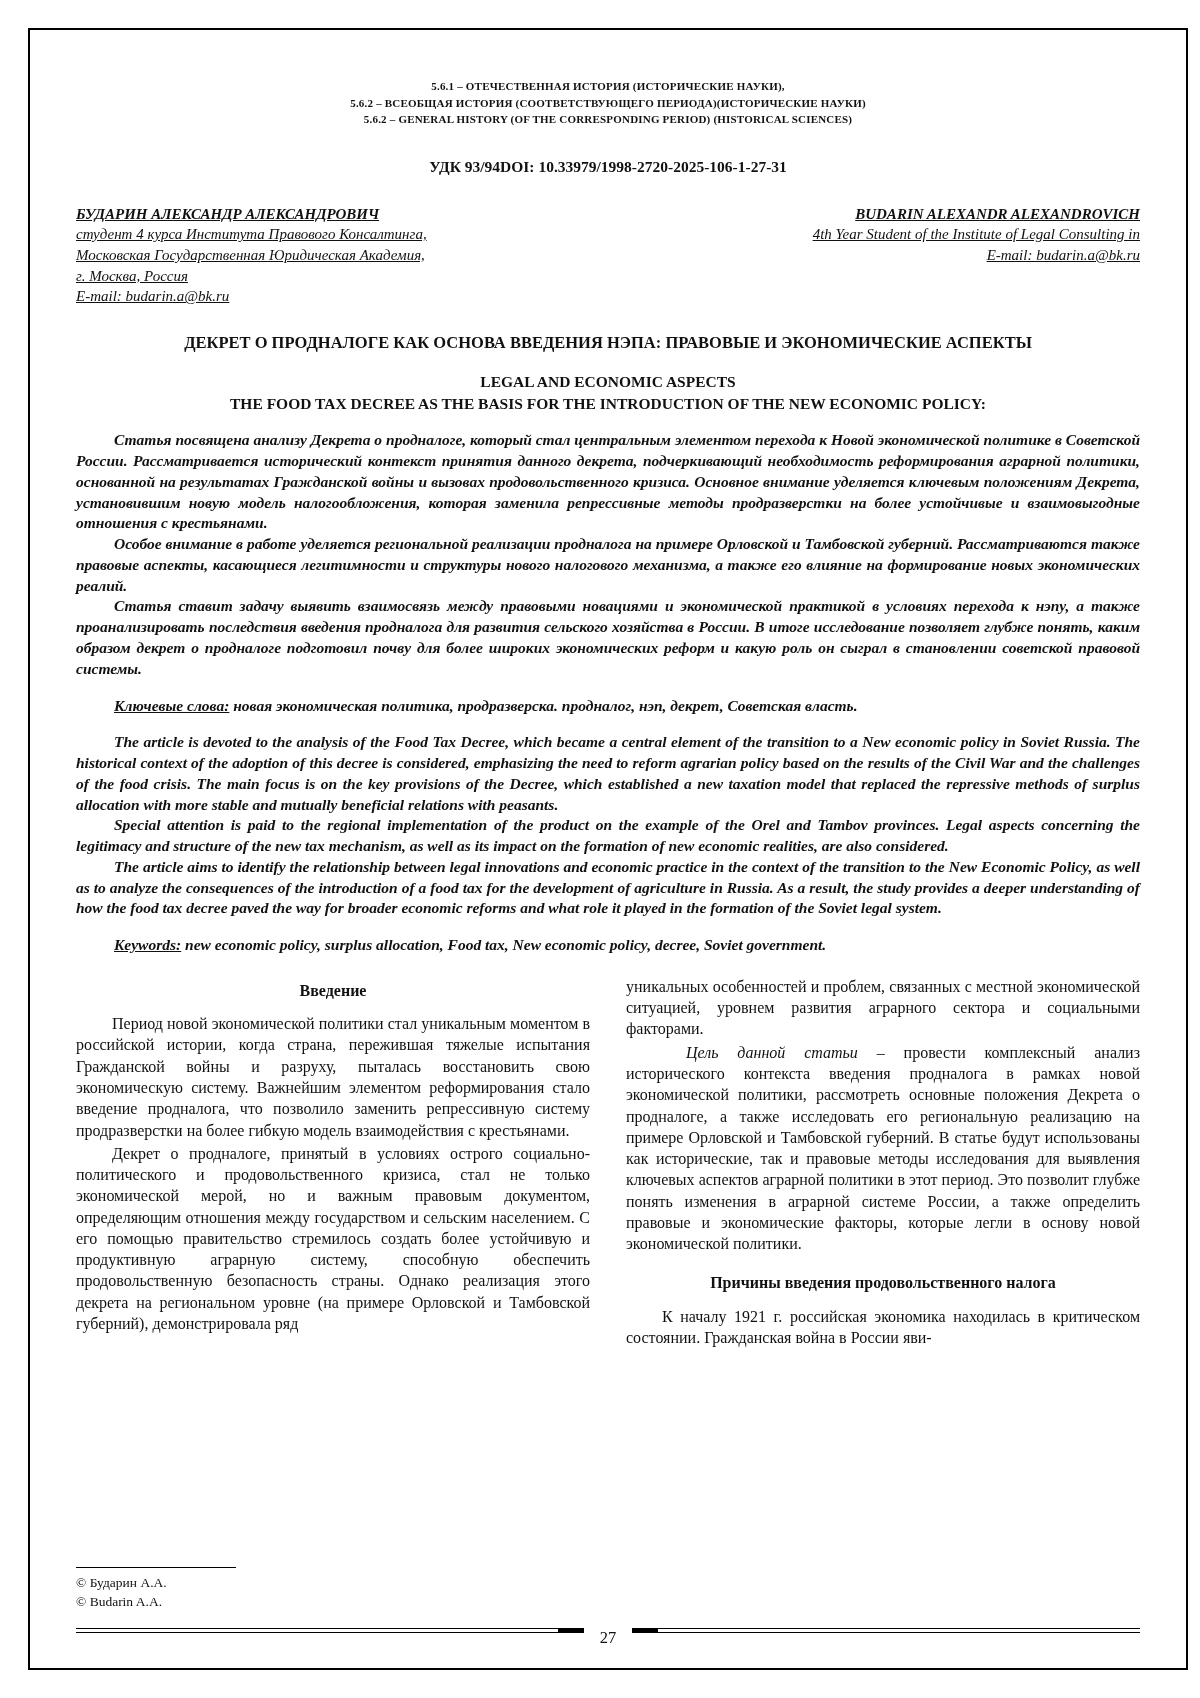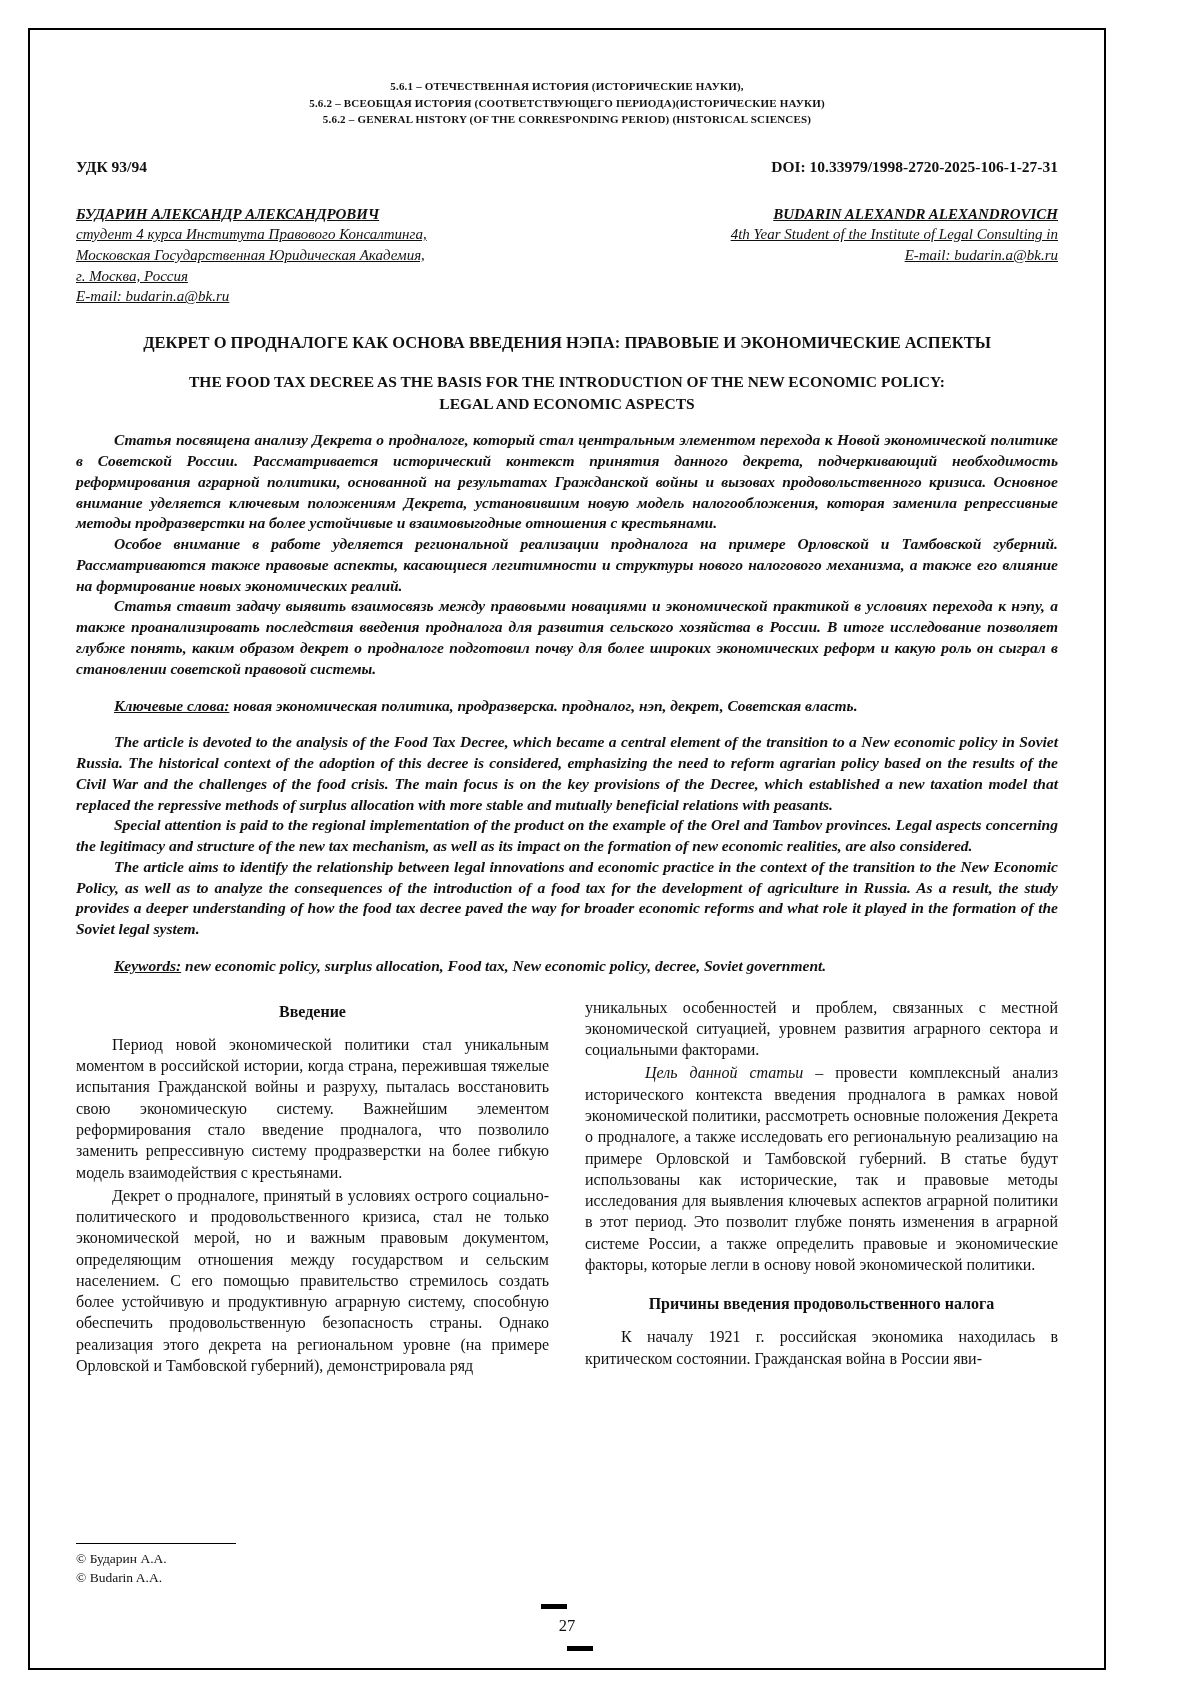--- a/index.html
+++ b/index.html
@@ -5,41 +5,41 @@
   html, body { margin: 0; padding: 0; background: #ffffff; }
   body {
     width: 1200px; height: 1698px;
     font-family: "Liberation Serif", "DejaVu Serif", serif;
     color: #111;
     position: relative;
   }
   .page {
     position: absolute;
     left: 28px; top: 28px;
-    width: 1078px; height: 1642px;
+    width: 1160px; height: 1642px;
     border: 2px solid #000;
     box-sizing: border-box;
     padding: 34px 46px 20px 46px;
     display: flex;
     flex-direction: column;
     overflow: hidden;
   }
   
   .rubric {
     text-align: center;
     font-size: 11px;
     font-weight: bold;
     line-height: 1.5;
     letter-spacing: 0.2px;
     margin-top: 14px;
   }
   
   .meta-row {
     display: flex;
-    justify-content: space-between;
+    justify-content: center;
     align-items: baseline;
     font-size: 15.5px;
     font-weight: bold;
     margin-top: 30px;
   }
   
   .authors {
     display: flex;
     justify-content: space-between;
     margin-top: 28px;
@@ -107,24 +107,22 @@
   .lead-italic { font-style: italic; margin-left: 24px; }
   
   .footer { margin-top: auto; }
   .footnote-rule {
     width: 160px; border-top: 1px solid #000;
     margin-bottom: 5px;
   }
   .footnote-line { font-size: 13.5px; line-height: 1.45; }
   .pageline {
     display: flex;
-    align-items: center;
     margin-top: 16px;
     gap: 10px;
-    flex-direction: column;
   }
   .pagebar {
     flex: 1;
     height: 5px;
     border-top: 1.5px solid #000;
     border-bottom: 1.5px solid #000;
     box-sizing: border-box;
     position: relative;
   }
   .pagebar::after {
@@ -169,22 +167,22 @@
     <div class="author-block en">
       <div class="author-name">BUDARIN ALEXANDR ALEXANDROVICH</div>
       <div>4th Year Student of the Institute of Legal Consulting in</div>
       <div>E-mail: budarin.a@bk.ru</div>
     </div>
   </div>
 
   <h1 class="title-ru">ДЕКРЕТ О ПРОДНАЛОГЕ КАК ОСНОВА ВВЕДЕНИЯ НЭПА: ПРАВОВЫЕ И ЭКОНОМИЧЕСКИЕ АСПЕКТЫ</h1>
 
   <h2 class="title-en">
+    <div>LEGAL AND ECONOMIC ASPECTS</div>
     <div>THE FOOD TAX DECREE AS THE BASIS FOR THE INTRODUCTION OF THE NEW ECONOMIC POLICY:</div>
-    <div>LEGAL AND ECONOMIC ASPECTS</div>
   </h2>
 
   <div class="abstract">
     <p>Статья посвящена анализу Декрета о продналоге, который стал центральным элементом перехода к Новой экономической политике в Советской России. Рассматривается исторический контекст принятия данного декрета, подчеркивающий необходимость реформирования аграрной политики, основанной на результатах Гражданской войны и вызовах продовольственного кризиса. Основное внимание уделяется ключевым положениям Декрета, установившим новую модель налогообложения, которая заменила репрессивные методы продразверстки на более устойчивые и взаимовыгодные отношения с крестьянами.</p>
     <p>Особое внимание в работе уделяется региональной реализации продналога на примере Орловской и Тамбовской губерний. Рассматриваются также правовые аспекты, касающиеся легитимности и структуры нового налогового механизма, а также его влияние на формирование новых экономических реалий.</p>
     <p>Статья ставит задачу выявить взаимосвязь между правовыми новациями и экономической практикой в условиях перехода к нэпу, а также проанализировать последствия введения продналога для развития сельского хозяйства в России. В итоге исследование позволяет глубже понять, каким образом декрет о продналоге подготовил почву для более широких экономических реформ и какую роль он сыграл в становлении советской правовой системы.</p>
   </div>
 
   <p class="keywords"><span class="kw-label">Ключевые слова:</span><span> новая экономическая политика, продразверска. продналог, нэп, декрет, Советская власть.</span></p>
 

